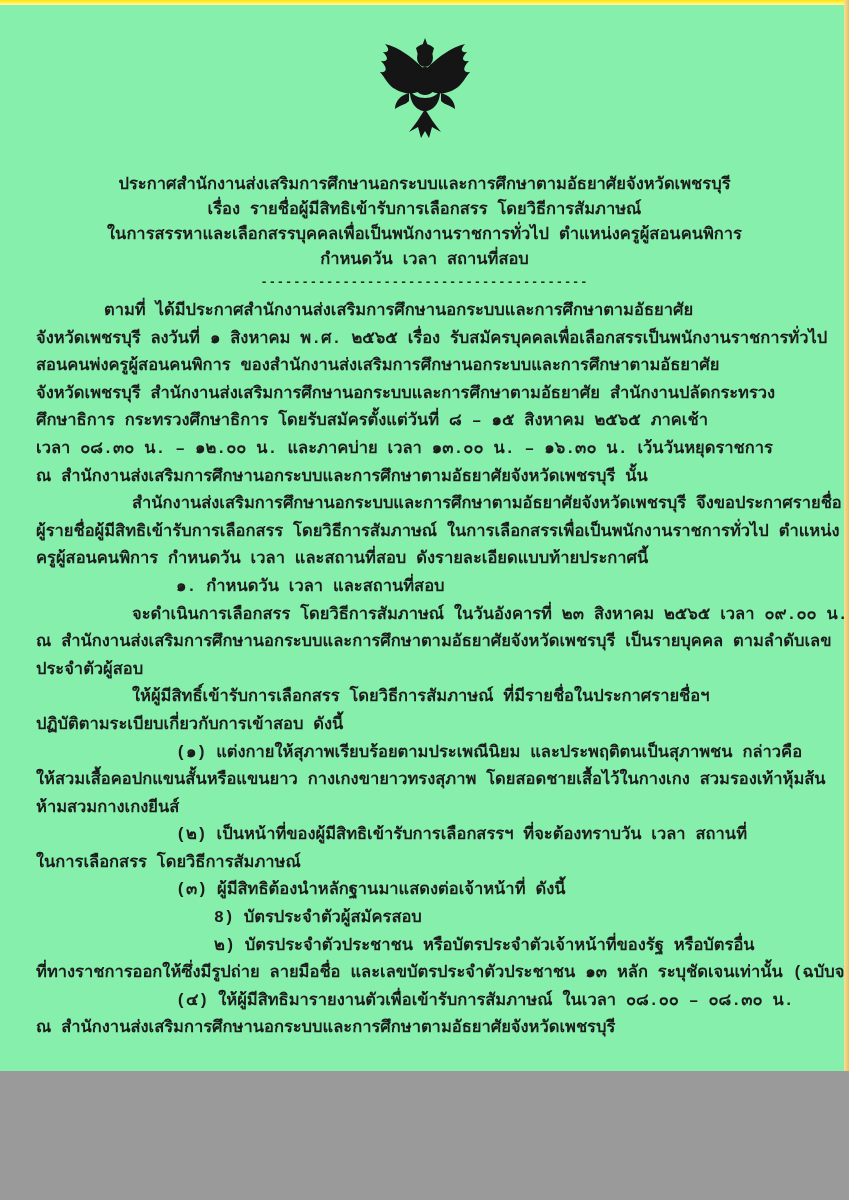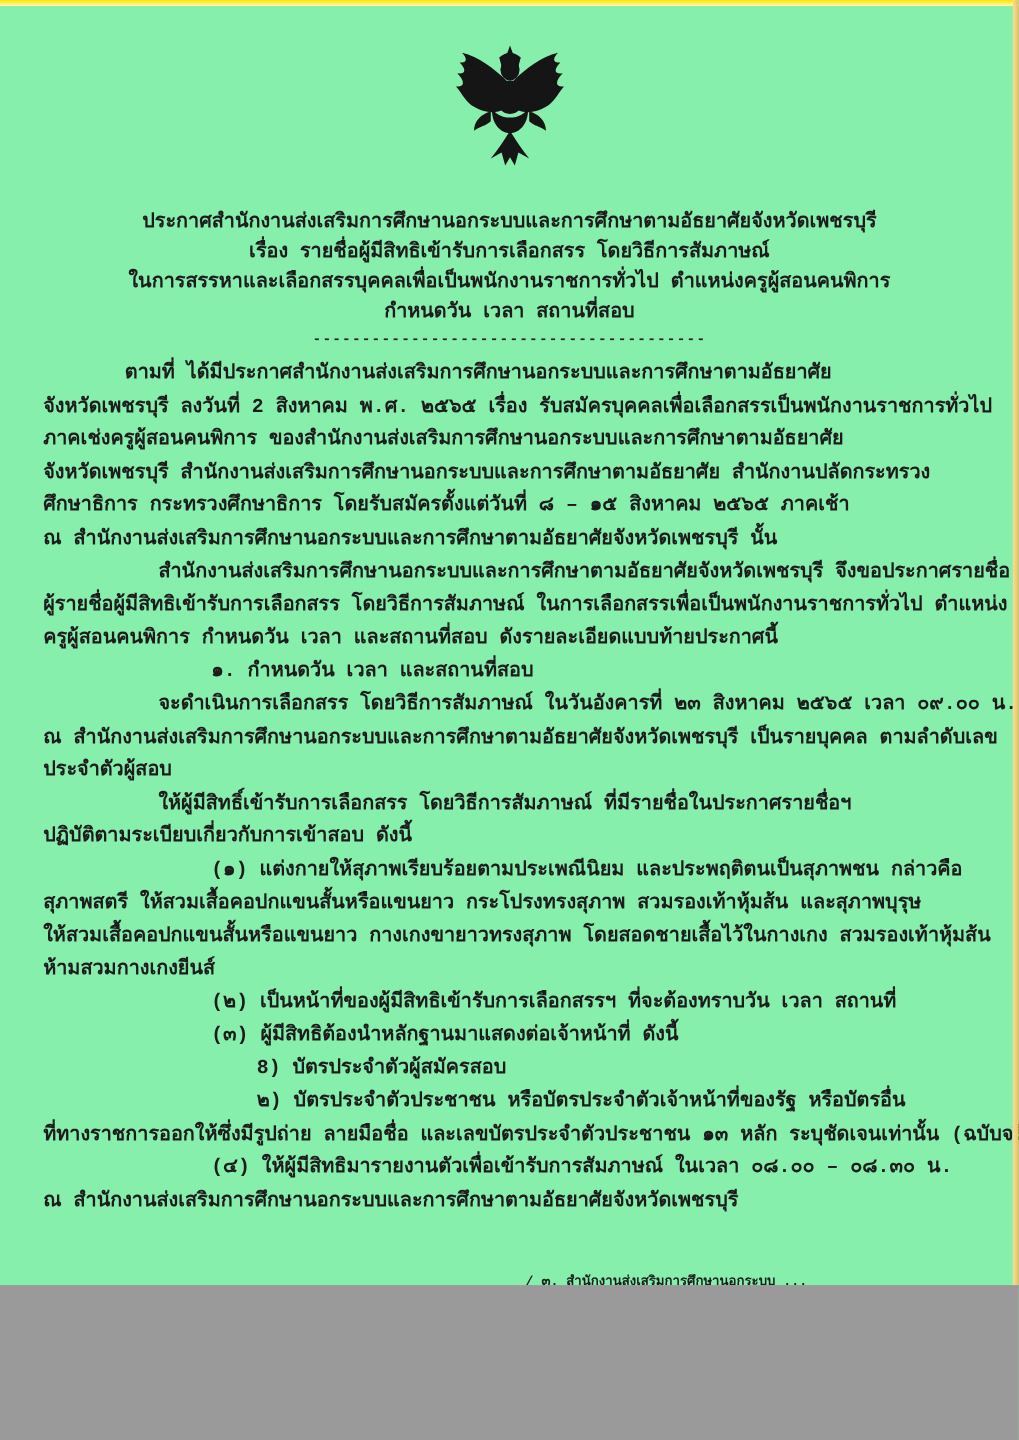--- a/index.html
+++ b/index.html
@@ -59,46 +59,47 @@
   <div class="title-block">
     <div>ประกาศสำนักงานส่งเสริมการศึกษานอกระบบและการศึกษาตามอัธยาศัยจังหวัดเพชรบุรี</div>
     <div>เรื่อง รายชื่อผู้มีสิทธิเข้ารับการเลือกสรร โดยวิธีการสัมภาษณ์</div>
     <div>ในการสรรหาและเลือกสรรบุคคลเพื่อเป็นพนักงานราชการทั่วไป ตำแหน่งครูผู้สอนคนพิการ</div>
     <div>กำหนดวัน เวลา สถานที่สอบ</div>
   </div>
   <div class="divider">----------------------------------------</div>
 
   <div class="content">
     <div class="ln ind1">ตามที่ ได้มีประกาศสำนักงานส่งเสริมการศึกษานอกระบบและการศึกษาตามอัธยาศัย</div>
-    <div class="ln">จังหวัดเพชรบุรี ลงวันที่ 2 สิงหาคม พ.ศ. ๒๕๖๕ เรื่อง รับสมัครบุคคลเพื่อเลือกสรรเป็นพนักงานราชการทั่วไป</div>
-    <div class="ln">ภาคเช่งครูผู้สอนคนพิการ ของสำนักงานส่งเสริมการศึกษานอกระบบและการศึกษาตามอัธยาศัย</div>
+    <div class="ln">จังหวัดเพชรบุรี ลงวันที่ ๑ สิงหาคม พ.ศ. ๒๕๖๕ เรื่อง รับสมัครบุคคลเพื่อเลือกสรรเป็นพนักงานราชการทั่วไป</div>
+    <div class="ln">สอนคนพ่งครูผู้สอนคนพิการ ของสำนักงานส่งเสริมการศึกษานอกระบบและการศึกษาตามอัธยาศัย</div>
     <div class="ln">จังหวัดเพชรบุรี สำนักงานส่งเสริมการศึกษานอกระบบและการศึกษาตามอัธยาศัย สำนักงานปลัดกระทรวง</div>
     <div class="ln">ศึกษาธิการ กระทรวงศึกษาธิการ โดยรับสมัครตั้งแต่วันที่ ๘ – ๑๕ สิงหาคม ๒๕๖๕ ภาคเช้า</div>
+    <div class="ln">เวลา ๐๘.๓๐ น. – ๑๒.๐๐ น. และภาคบ่าย เวลา ๑๓.๐๐ น. – ๑๖.๓๐ น. เว้นวันหยุดราชการ</div>
     <div class="ln">ณ สำนักงานส่งเสริมการศึกษานอกระบบและการศึกษาตามอัธยาศัยจังหวัดเพชรบุรี นั้น</div>
 
     <div class="ln ind2">สำนักงานส่งเสริมการศึกษานอกระบบและการศึกษาตามอัธยาศัยจังหวัดเพชรบุรี จึงขอประกาศรายชื่อ</div>
     <div class="ln">ผู้รายชื่อผู้มีสิทธิเข้ารับการเลือกสรร โดยวิธีการสัมภาษณ์ ในการเลือกสรรเพื่อเป็นพนักงานราชการทั่วไป ตำแหน่ง</div>
     <div class="ln">ครูผู้สอนคนพิการ กำหนดวัน เวลา และสถานที่สอบ ดังรายละเอียดแบบท้ายประกาศนี้</div>
 
     <div class="ln hd">๑. กำหนดวัน เวลา และสถานที่สอบ</div>
 
     <div class="ln ind2">จะดำเนินการเลือกสรร โดยวิธีการสัมภาษณ์ ในวันอังคารที่ ๒๓ สิงหาคม ๒๕๖๕ เวลา ๐๙.๐๐ น.</div>
     <div class="ln">ณ สำนักงานส่งเสริมการศึกษานอกระบบและการศึกษาตามอัธยาศัยจังหวัดเพชรบุรี เป็นรายบุคคล ตามลำดับเลข</div>
     <div class="ln">ประจำตัวผู้สอบ</div>
 
 
     <div class="ln ind2">ให้ผู้มีสิทธิ์เข้ารับการเลือกสรร โดยวิธีการสัมภาษณ์ ที่มีรายชื่อในประกาศรายชื่อฯ</div>
     <div class="ln">ปฏิบัติตามระเบียบเกี่ยวกับการเข้าสอบ ดังนี้</div>
 
     <div class="ln ind3">(๑) แต่งกายให้สุภาพเรียบร้อยตามประเพณีนิยม และประพฤติตนเป็นสุภาพชน กล่าวคือ</div>
-    <div class="ln">สุภาพสตรี ให้สวมเสื้อคอปกแขนสั้นหรือแขนยาว กระโปรงทรงสุภาพ สวมรองเท้าหุ้มส้น และสุภาพบุรุษ</div>
     <div class="ln">ให้สวมเสื้อคอปกแขนสั้นหรือแขนยาว กางเกงขายาวทรงสุภาพ โดยสอดชายเสื้อไว้ในกางเกง สวมรองเท้าหุ้มส้น</div>
     <div class="ln">ห้ามสวมกางเกงยีนส์</div>
 
     <div class="ln ind3">(๒) เป็นหน้าที่ของผู้มีสิทธิเข้ารับการเลือกสรรฯ ที่จะต้องทราบวัน เวลา สถานที่</div>
+    <div class="ln">ในการเลือกสรร โดยวิธีการสัมภาษณ์</div>
 
     <div class="ln ind3">(๓) ผู้มีสิทธิต้องนำหลักฐานมาแสดงต่อเจ้าหน้าที่ ดังนี้</div>
 
     <div class="ln ind4">8) บัตรประจำตัวผู้สมัครสอบ</div>
     <div class="ln ind4">๒) บัตรประจำตัวประชาชน หรือบัตรประจำตัวเจ้าหน้าที่ของรัฐ หรือบัตรอื่น</div>
     <div class="ln">ที่ทางราชการออกให้ซึ่งมีรูปถ่าย ลายมือชื่อ และเลขบัตรประจำตัวประชาชน ๑๓ หลัก ระบุชัดเจนเท่านั้น (ฉบับจริง)</div>
 
     <div class="ln ind3">(๔) ให้ผู้มีสิทธิมารายงานตัวเพื่อเข้ารับการสัมภาษณ์ ในเวลา ๐๘.๐๐ – ๐๘.๓๐ น.</div>
     <div class="ln">ณ สำนักงานส่งเสริมการศึกษานอกระบบและการศึกษาตามอัธยาศัยจังหวัดเพชรบุรี</div>
 

